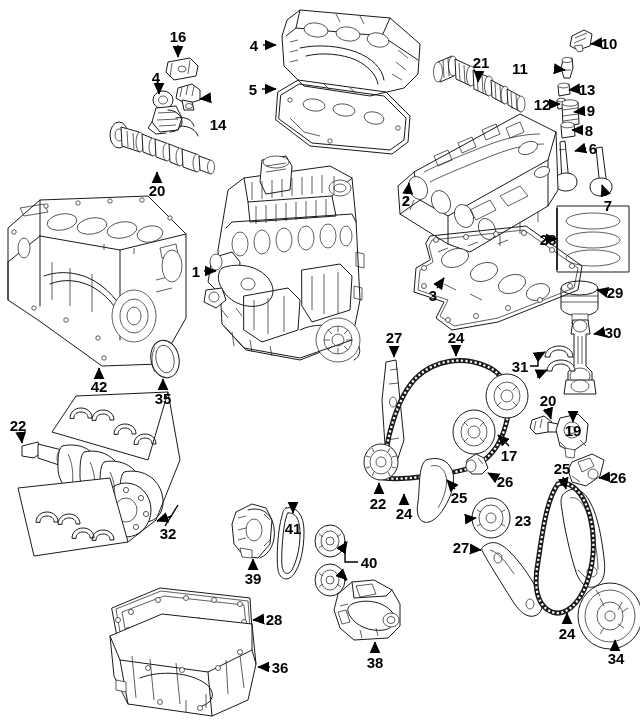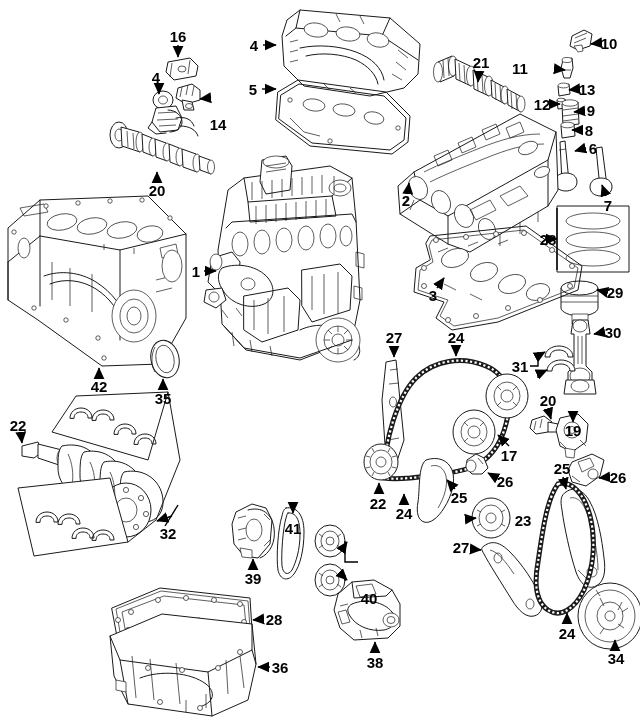--- a/index.html
+++ b/index.html
@@ -683,17 +683,17 @@
   <div class="callout-label" style="left:613px; top:332px;">30</div>
   <div class="callout-label" style="left:520px; top:366px;">31</div>
   <div class="callout-label" style="left:168px; top:533px;text-align:center;">32</div>
   <div class="callout-label" style="left:18px;  top:425px;">22</div>
   <div class="callout-label" style="left:616px; top:658px;">34</div>
   <div class="callout-label" style="left:163px; top:398px;">35</div>
   <div class="callout-label" style="left:280px; top:667px;">36</div>
   <div class="callout-label" style="left:274px; top:619px;">28</div>
   <div class="callout-label" style="left:375px; top:662px;">38</div>
   <div class="callout-label" style="left:253px; top:578px;">39</div>
-  <div class="callout-label" style="left:369px; top:562px;margin-top:36px;">40</div>
+  <div class="callout-label" style="left:369px; top:562px;">40</div>
   <div class="callout-label" style="left:293px; top:496px;margin-top:32px;">41</div>
   <div class="callout-label" style="left:99px;  top:386px;">42</div>
 
 </div>
 
 </body></html>

